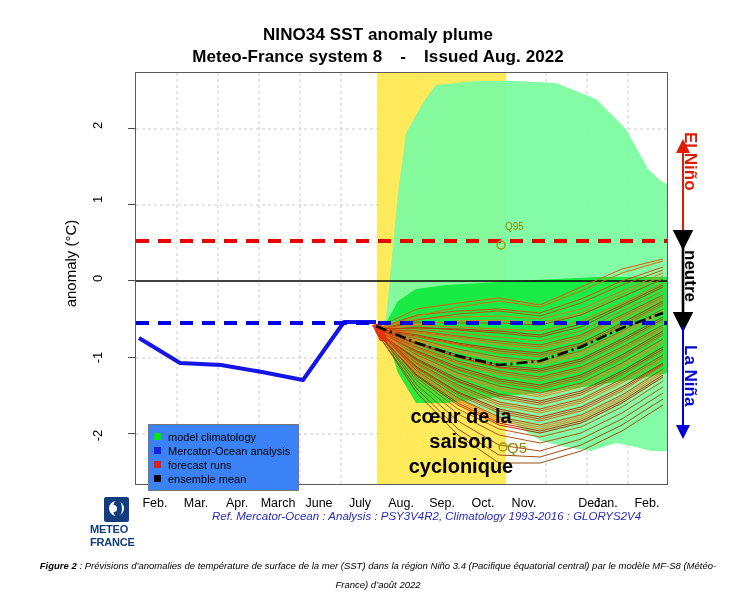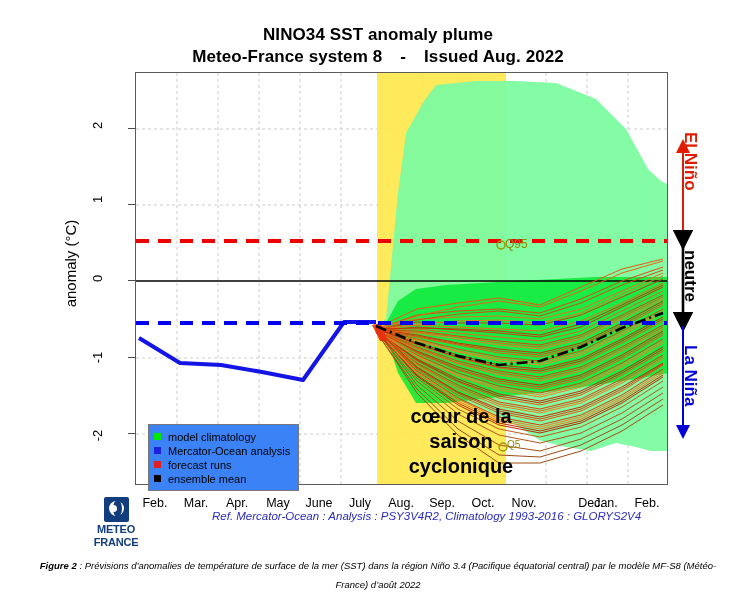--- a/index.html
+++ b/index.html
@@ -68,21 +68,21 @@
   .side{position:absolute;}
   .side-lab{
     position:absolute;font-weight:bold;font-size:17px;white-space:nowrap;
     transform:rotate(90deg);transform-origin:left top;
   }
   .elnino{color:#e01b00;}
   .neutre{color:#000;}
   .lanina{color:#0000d8;}
 
   
-  .logo{position:absolute;left:90px;top:497px;width:52px;text-align:center;}
+  .logo{position:absolute;left:90px;top:497px;width:52px;}
   .logo-mark{
     width:25px;height:25px;background:#123d7c;margin:0 auto;
     position:relative;border-radius:2px;
   }
   .logo-mark .c1{
     position:absolute;left:5px;top:4px;width:15px;height:15px;
     border-radius:50%;background:#fff;
   }
   .logo-mark .c2{
     position:absolute;left:9px;top:3px;width:9px;height:17px;
@@ -238,22 +238,22 @@
         <polyline points="240,253 281,270 322,283 363,292 404,288 445,274 486,255 527,240" fill="none" stroke="#000" stroke-width="2.6" stroke-dasharray="11,4,2,4" stroke-linejoin="round"></polyline>
 
         <line x1="0" y1="168" x2="533" y2="168" stroke="#ee0000" stroke-width="4" stroke-dasharray="13,9"></line>
 
         <line x1="0" y1="250" x2="533" y2="250" stroke="#0000ee" stroke-width="4" stroke-dasharray="13,9"></line>
 
         <circle cx="365" cy="172" r="4" fill="none" stroke="#999900" stroke-width="1.4"></circle>
         <circle cx="367" cy="374" r="4" fill="none" stroke="#999900" stroke-width="1.4"></circle>
       </svg>
 
-      <div style="position:absolute;left:369px;top:164px;font-size:12px;color:#8a8a00;">Q95</div>
-      <div style="position:absolute;left:371px;top:366px;font-size:10px;color:#8a8a00;">Q5</div>
+      <div style="position:absolute;left:369px;top:148px;font-size:10px;color:#8a8a00;">Q95</div>
+      <div style="position:absolute;left:371px;top:366px;font-size:15px;color:#8a8a00;">Q5</div>
     </div>
   </div>
 
   <div class="cyclone-txt">
     <div>cœur de la</div>
     <div>saison</div>
     <div>cyclonique</div>
   </div>
 
   <div class="legend">
@@ -271,21 +271,21 @@
     </div>
     <div class="legend-row">
       <span class="legend-sw" style="background:#000000;"></span>
       <span class="legend-tx">ensemble mean</span>
     </div>
   </div>
 
   <div class="xlab" style="left:132px;">Feb.</div>
   <div class="xlab" style="left:173px;">Mar.</div>
   <div class="xlab" style="left:214px;">Apr.</div>
-  <div class="xlab" style="left:255px;">May</div>
+  <div class="xlab" style="left:255px;">March</div>
   <div class="xlab" style="left:296px;">June</div>
   <div class="xlab" style="left:337px;">July</div>
   <div class="xlab" style="left:378px;">Aug.</div>
   <div class="xlab" style="left:419px;">Sep.</div>
   <div class="xlab" style="left:460px;">Oct.</div>
   <div class="xlab" style="left:501px;">Nov.</div>
   <div class="xlab" style="left:568px;">Dec.</div>
   <div class="xlab" style="left:583px;">Jan.</div>
   <div class="xlab" style="left:624px;">Feb.</div>
 

